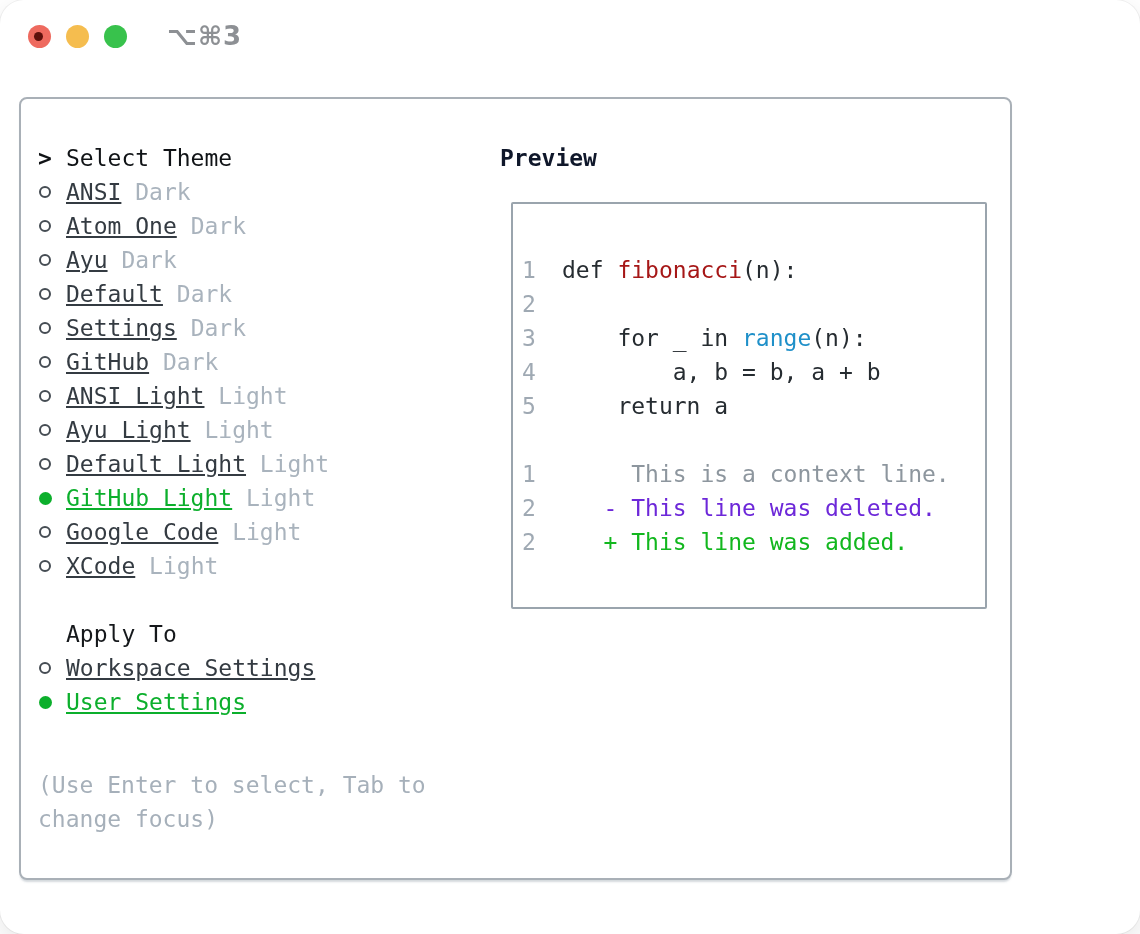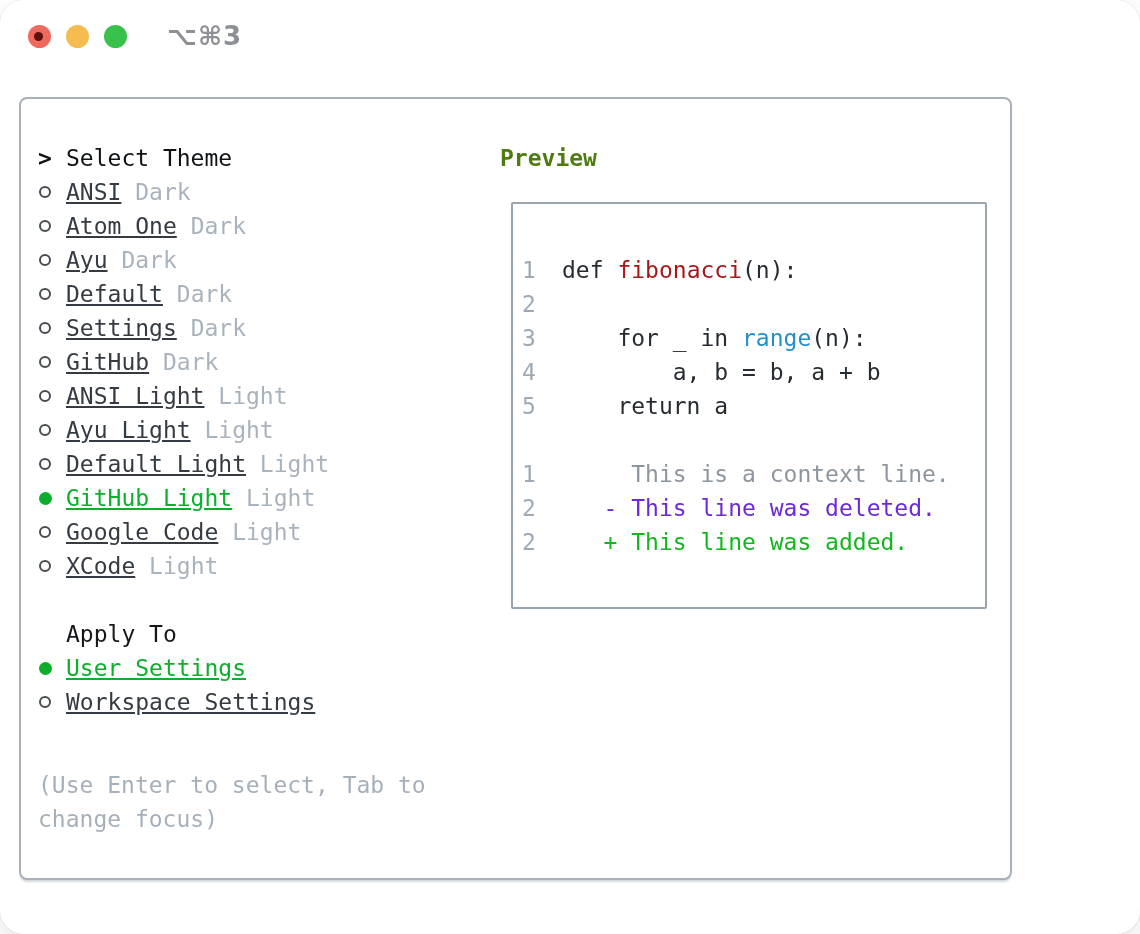--- a/index.html
+++ b/index.html
@@ -33,21 +33,21 @@
   .dot{width:13px;height:13px;border-radius:50%;background:#0caf2c;margin-left:1px;}
   .header-label{font-weight:400;color:#101316;}
   .label{color:#343b42;text-decoration:underline;}
   .label.selected{color:#0caf2c;}
   .tag{color:#a9b3bd;margin-left:0.602em;}
   .section-gap{height:34px;}
   .hint{margin-top:49px;padding-left:0;color:#a6b0ba;white-space:normal;max-width:420px;}
 
   
   .preview-label{position:absolute;left:479px;top:42px;height:34px;line-height:34px;
-                 font-size:23px;font-weight:700;color:#4d7c0f;}
+                 font-size:23px;font-weight:700;color:#0f172a;}
   .preview-box{position:absolute;left:490px;top:103px;width:476px;height:407px;box-sizing:border-box;
                border:2px solid #9aa4ad;border-radius:2px;background:#ffffff;
                padding:49px 8px 0 9px;overflow:hidden;}
   .code-line{display:flex;height:34px;line-height:34px;font-size:23px;white-space:pre;}
   .ln{flex:0 0 40px;color:#9fa9b3;}
   .code{white-space:pre;}
   .tok-plain{color:#262c31;}
   .tok-function{color:#a61717;}
   .tok-number{color:#0f7d83;}
   .tok-builtin{color:#1f90c9;}
@@ -93,22 +93,22 @@
         </div>
 
       <div class="section-gap"></div>
 
       <div class="row">
         <span class="marker"></span>
         <span class="header-label" style="font-weight:400;color:#15181b;">Apply To</span>
       </div>
 
       <div id="apply-options">
+          <div class="row"><span class="marker"><span class="ring"></span></span><span class="label">Workspace Settings</span></div>
           <div class="row"><span class="marker"><span class="dot"></span></span><span class="label selected">User Settings</span></div>
-          <div class="row"><span class="marker"><span class="ring"></span></span><span class="label">Workspace Settings</span></div>
         </div>
 
       <div class="hint">(Use Enter to select, Tab to change focus)</div>
     </div>
 
     <div class="preview-label">Preview</div>
 
     <div class="preview-box" id="preview-box">
         <div class="code-line"><span class="ln">1</span><span class="code"><span class="tok-plain">def </span><span class="tok-function">fibonacci</span><span class="tok-plain">(n):</span></span></div>
         <div class="code-line"><span class="ln">2</span></div>

